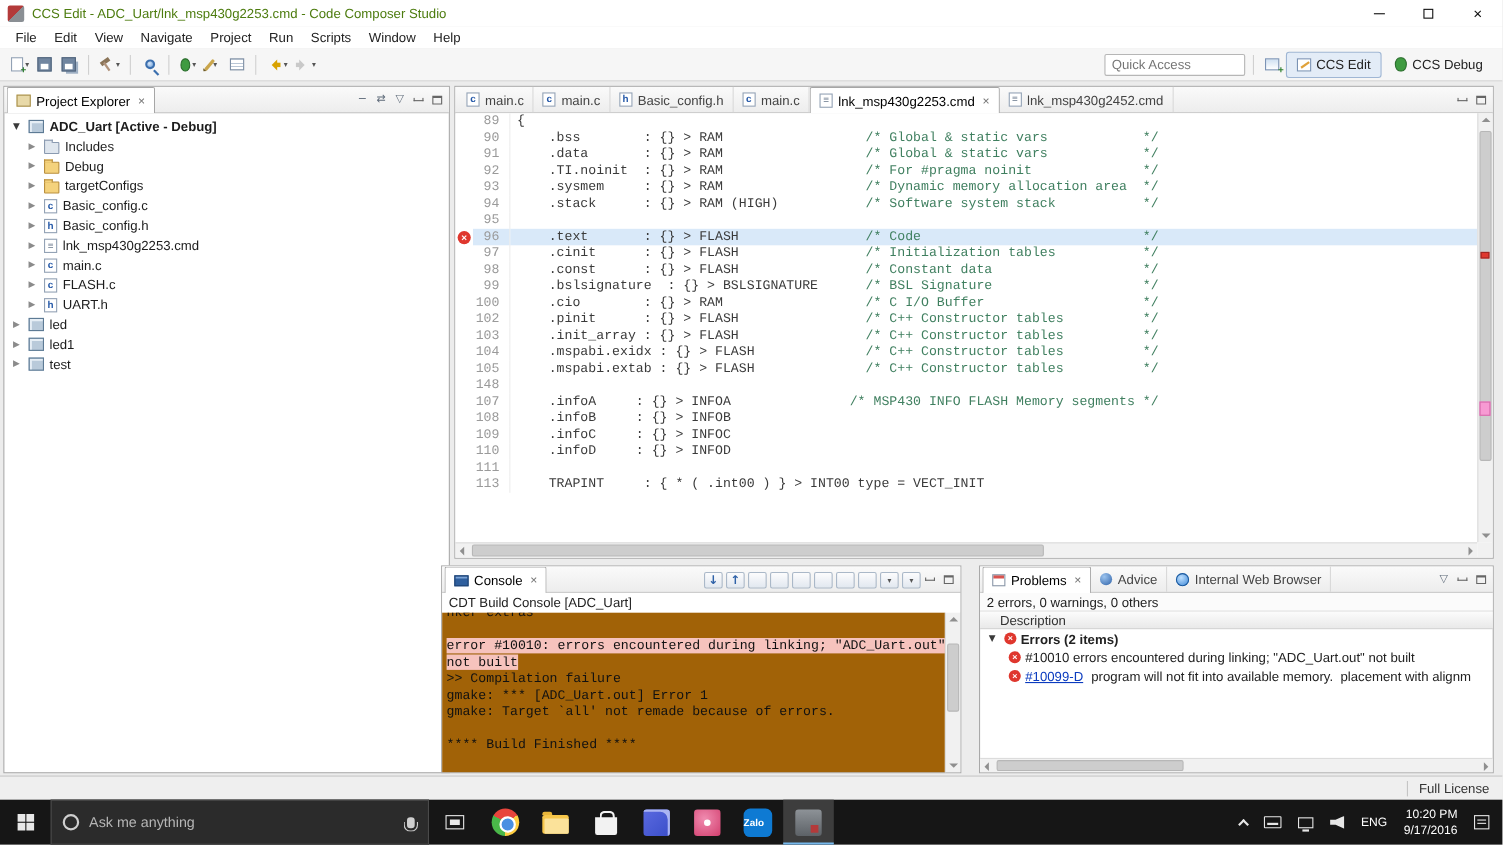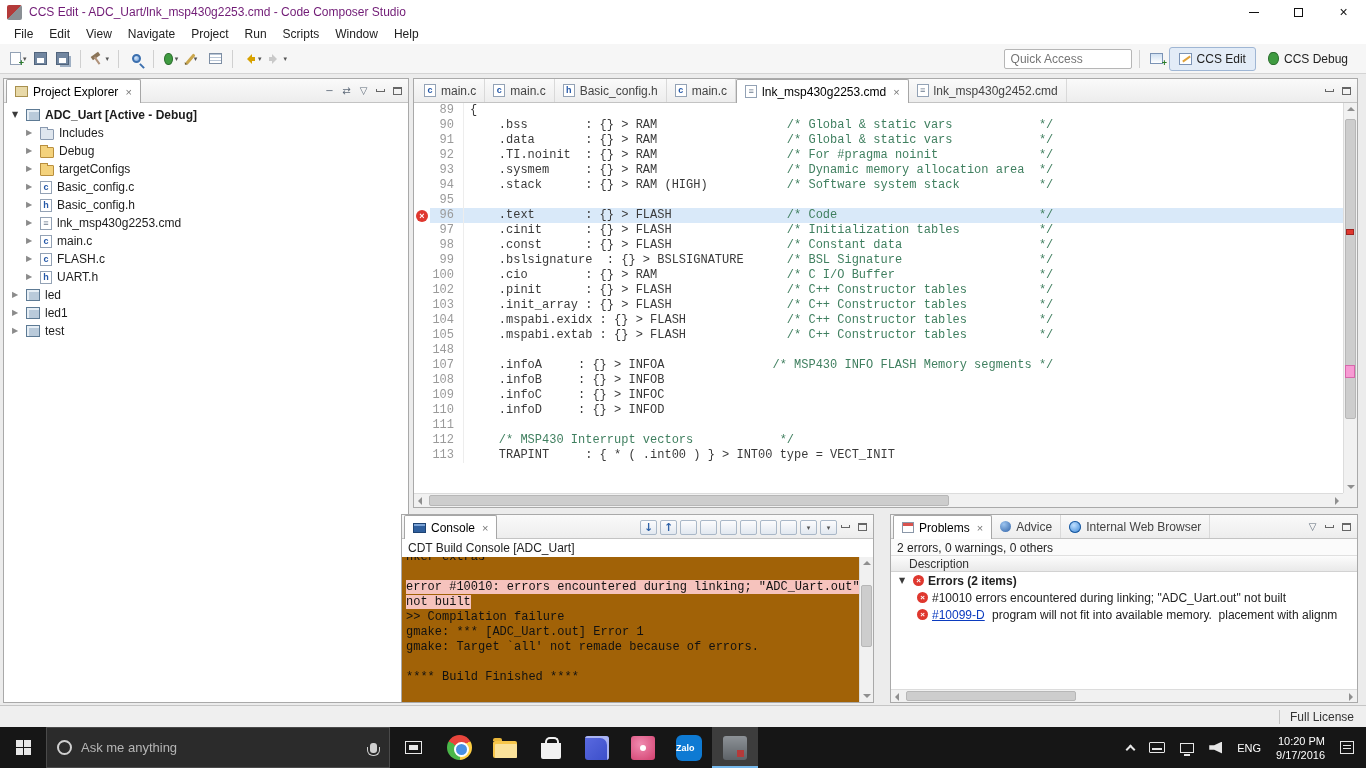--- a/index.html
+++ b/index.html
@@ -4,21 +4,21 @@
 <style>
   *{margin:0;padding:0;box-sizing:border-box}
   html,body{width:1366px;height:768px;overflow:hidden}
   body{position:relative;font:12px "Liberation Sans",sans-serif;background:#ececec;color:#222}
   .spring{flex:1}
   .b{font-weight:bold}
 
   
   .titlebar{position:absolute;left:0;top:0;width:1366px;height:24px;background:#fff;display:flex;align-items:center;padding-left:7px}
   .appicon{width:15px;height:15px;margin-right:7px;border-radius:2px;background:linear-gradient(135deg,#b33a3a 0 48%,#8a8f94 48% 100%)}
-  .title{color:#701a75}
+  .title{color:#4d7c0f}
   .wctrls{margin-left:auto;display:flex;height:24px}
   .wbtn{width:45px;height:24px;display:flex;align-items:center;justify-content:center;font-size:14px;color:#111}
   .minglyph{width:10px;height:1px;background:#111}
   .maxglyph{width:9px;height:9px;border:1px solid #111}
 
   .menubar{position:absolute;left:0;top:24px;width:1366px;height:20px;background:#fff;display:flex;align-items:center;padding-left:6px}
   .mitem{padding:2px 8px;color:#222}
 
   
   .toolbar{position:absolute;left:0;top:44px;width:1366px;height:30px;background:#f6f6f6;border-bottom:1px solid #d4d4d4;display:flex;align-items:center;padding:0 8px;gap:2px}
@@ -412,21 +412,20 @@
         <div class="cline"><span class="annot"></span><span class="ln">102</span><span class="ctext"><span class="seg-p">    .pinit      : {} &gt; FLASH                </span><span class="seg-m">/* C++ Constructor tables          */</span></span></div>
         <div class="cline"><span class="annot"></span><span class="ln">103</span><span class="ctext"><span class="seg-p">    .init_array : {} &gt; FLASH                </span><span class="seg-m">/* C++ Constructor tables          */</span></span></div>
         <div class="cline"><span class="annot"></span><span class="ln">104</span><span class="ctext"><span class="seg-p">    .mspabi.exidx : {} &gt; FLASH              </span><span class="seg-m">/* C++ Constructor tables          */</span></span></div>
         <div class="cline"><span class="annot"></span><span class="ln">105</span><span class="ctext"><span class="seg-p">    .mspabi.extab : {} &gt; FLASH              </span><span class="seg-m">/* C++ Constructor tables          */</span></span></div>
         <div class="cline"><span class="annot"></span><span class="ln">148</span><span class="ctext"></span></div>
         <div class="cline"><span class="annot"></span><span class="ln">107</span><span class="ctext"><span class="seg-p">    .infoA     : {} &gt; INFOA               </span><span class="seg-m">/* MSP430 INFO FLASH Memory segments */</span></span></div>
         <div class="cline"><span class="annot"></span><span class="ln">108</span><span class="ctext"><span class="seg-p">    .infoB     : {} &gt; INFOB</span></span></div>
         <div class="cline"><span class="annot"></span><span class="ln">109</span><span class="ctext"><span class="seg-p">    .infoC     : {} &gt; INFOC</span></span></div>
         <div class="cline"><span class="annot"></span><span class="ln">110</span><span class="ctext"><span class="seg-p">    .infoD     : {} &gt; INFOD</span></span></div>
         <div class="cline"><span class="annot"></span><span class="ln">111</span><span class="ctext"></span></div>
-        <div class="cline"><span class="annot"></span><span class="ln">112</span><span class="ctext"><span class="seg-p">    </span><span class="seg-m">/* MSP430 Interrupt vectors            */</span></span></div>
         <div class="cline"><span class="annot"></span><span class="ln">113</span><span class="ctext"><span class="seg-p">    TRAPINT     : { * ( .int00 ) } &gt; INT00 type = VECT_INIT</span></span></div>
       </div>
   </div>
   <div class="sbv">
     <span class="sarr" style="left:3px;top:4px;border-bottom-color:#8f8f8f;border-top-width:0"></span>
     <div class="thumb" style="left:1px;right:1px;top:16px;height:300px"></div>
     <span class="sarr" style="left:3px;bottom:4px;border-top-color:#8f8f8f;border-bottom-width:0"></span>
   </div>
   <div class="sbh">
     <span class="sarr" style="top:3px;left:4px;border-right-color:#8f8f8f;border-left-width:0"></span>

